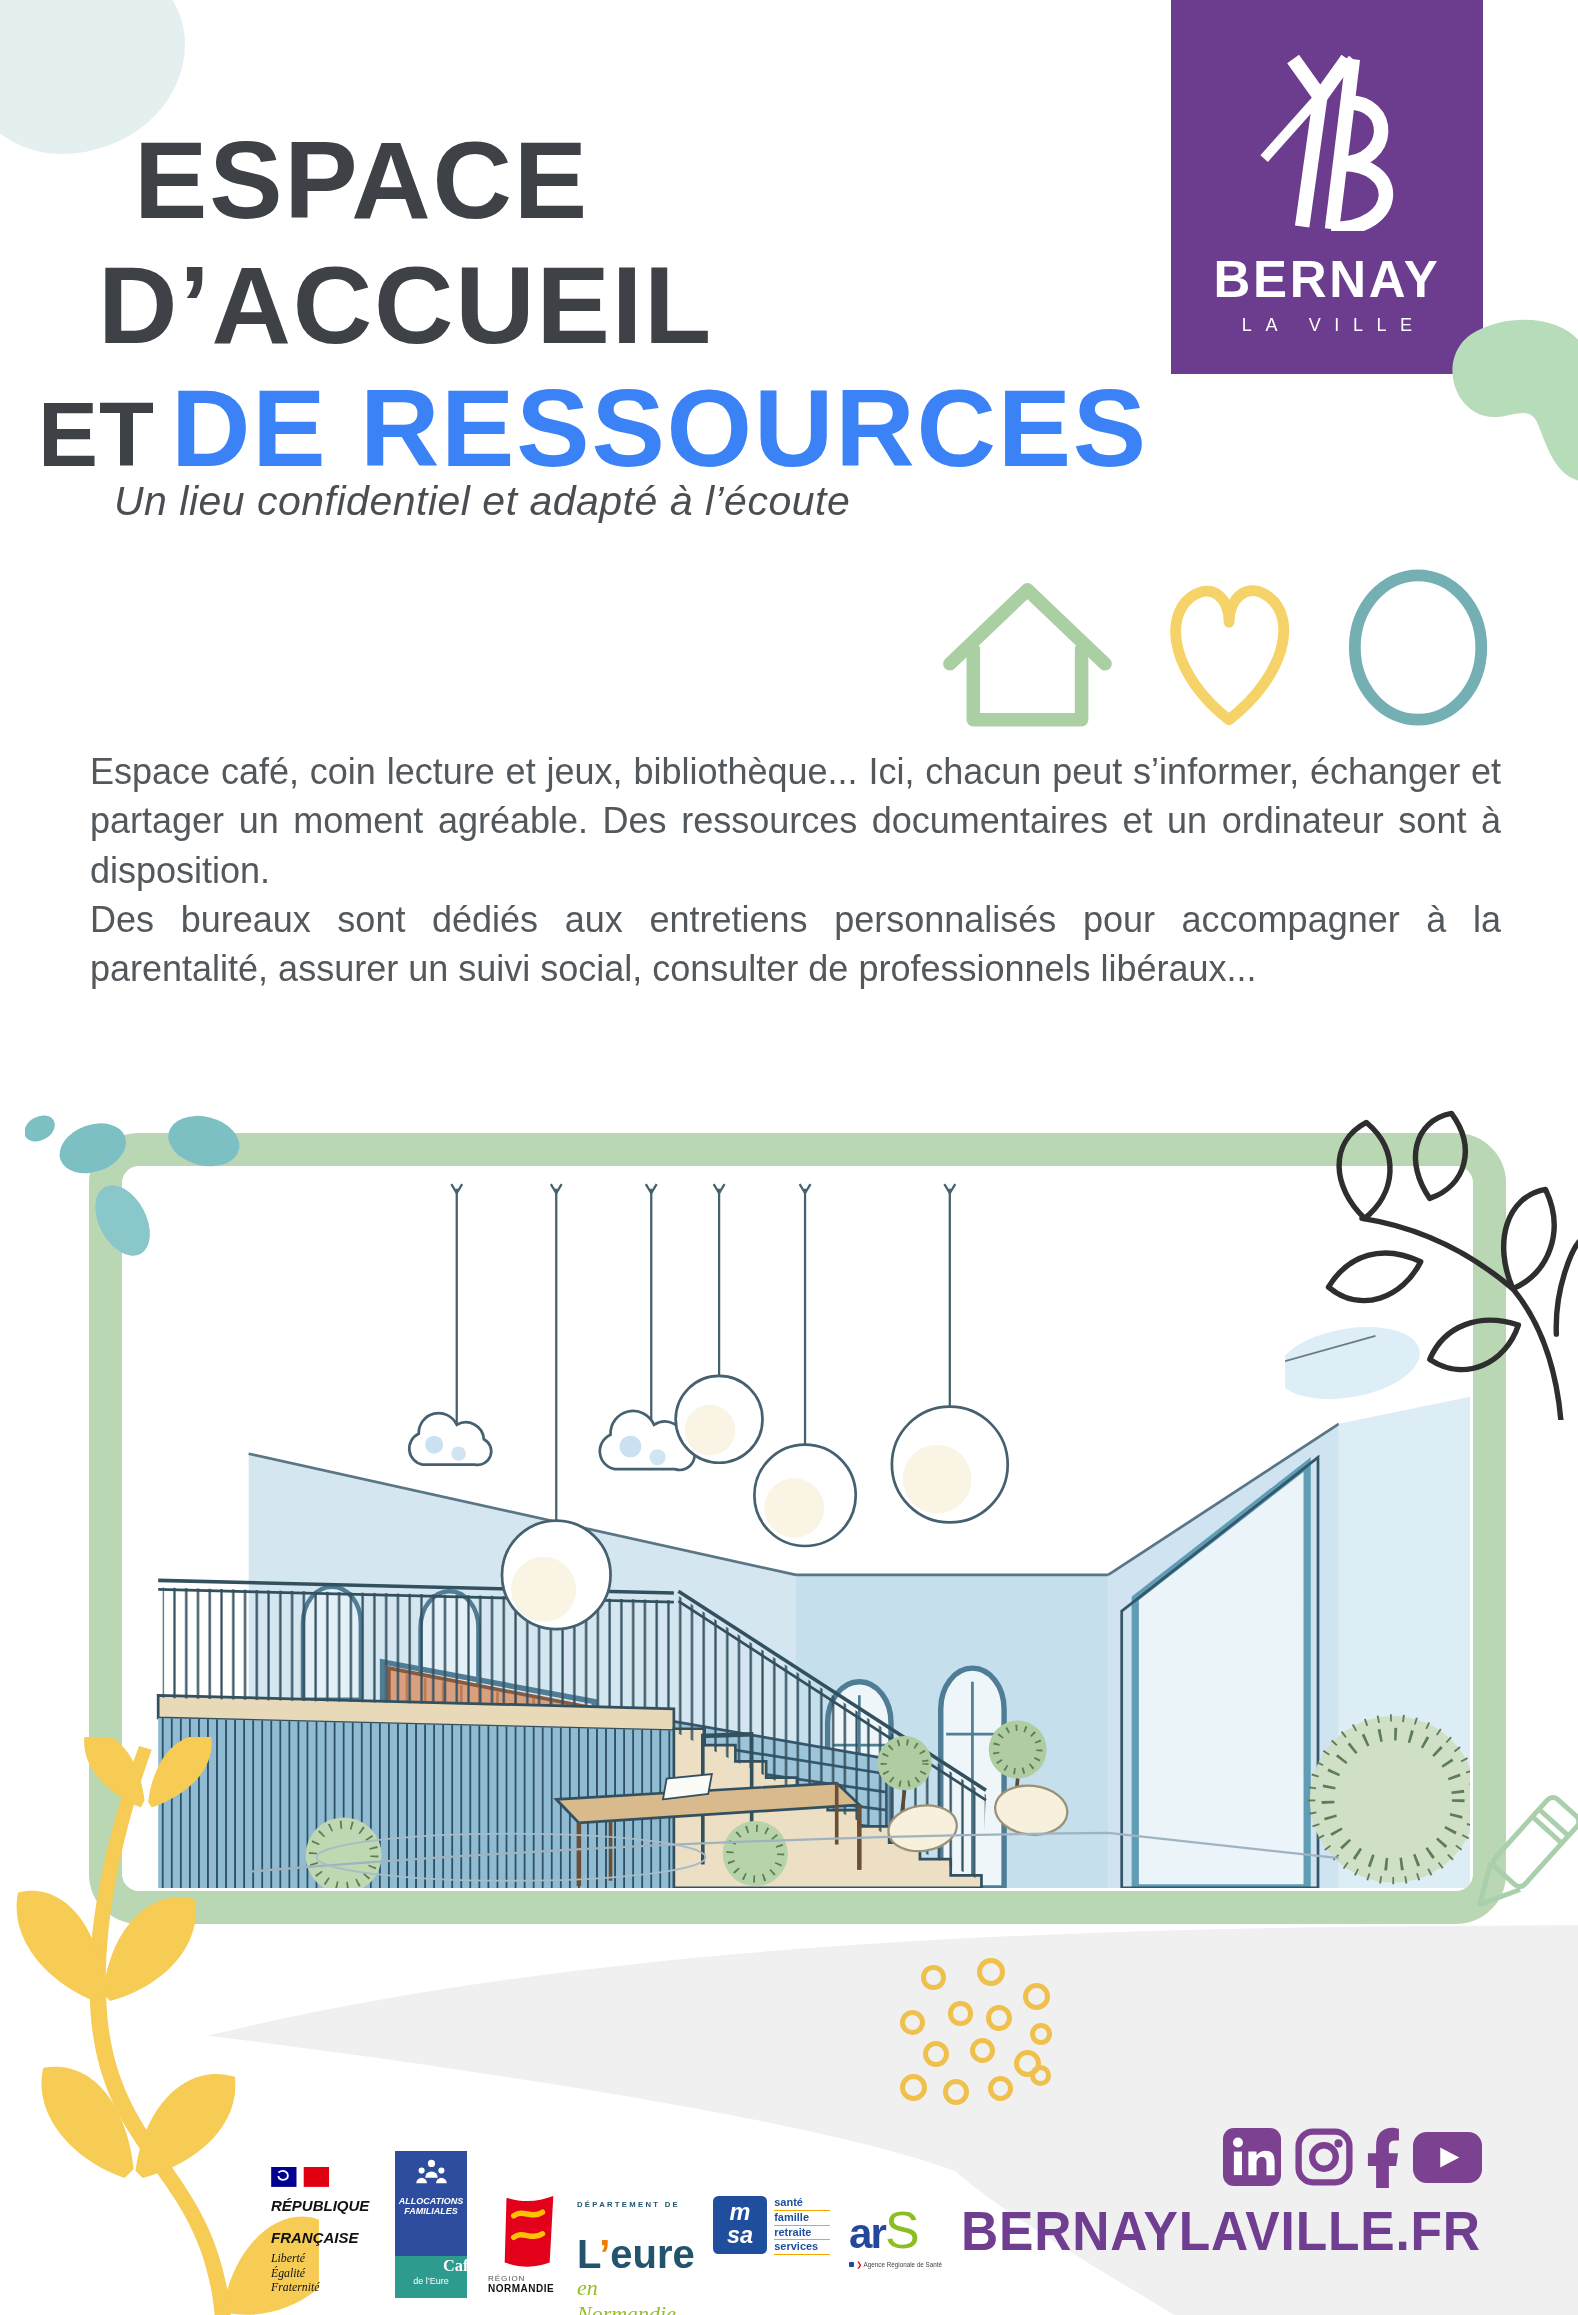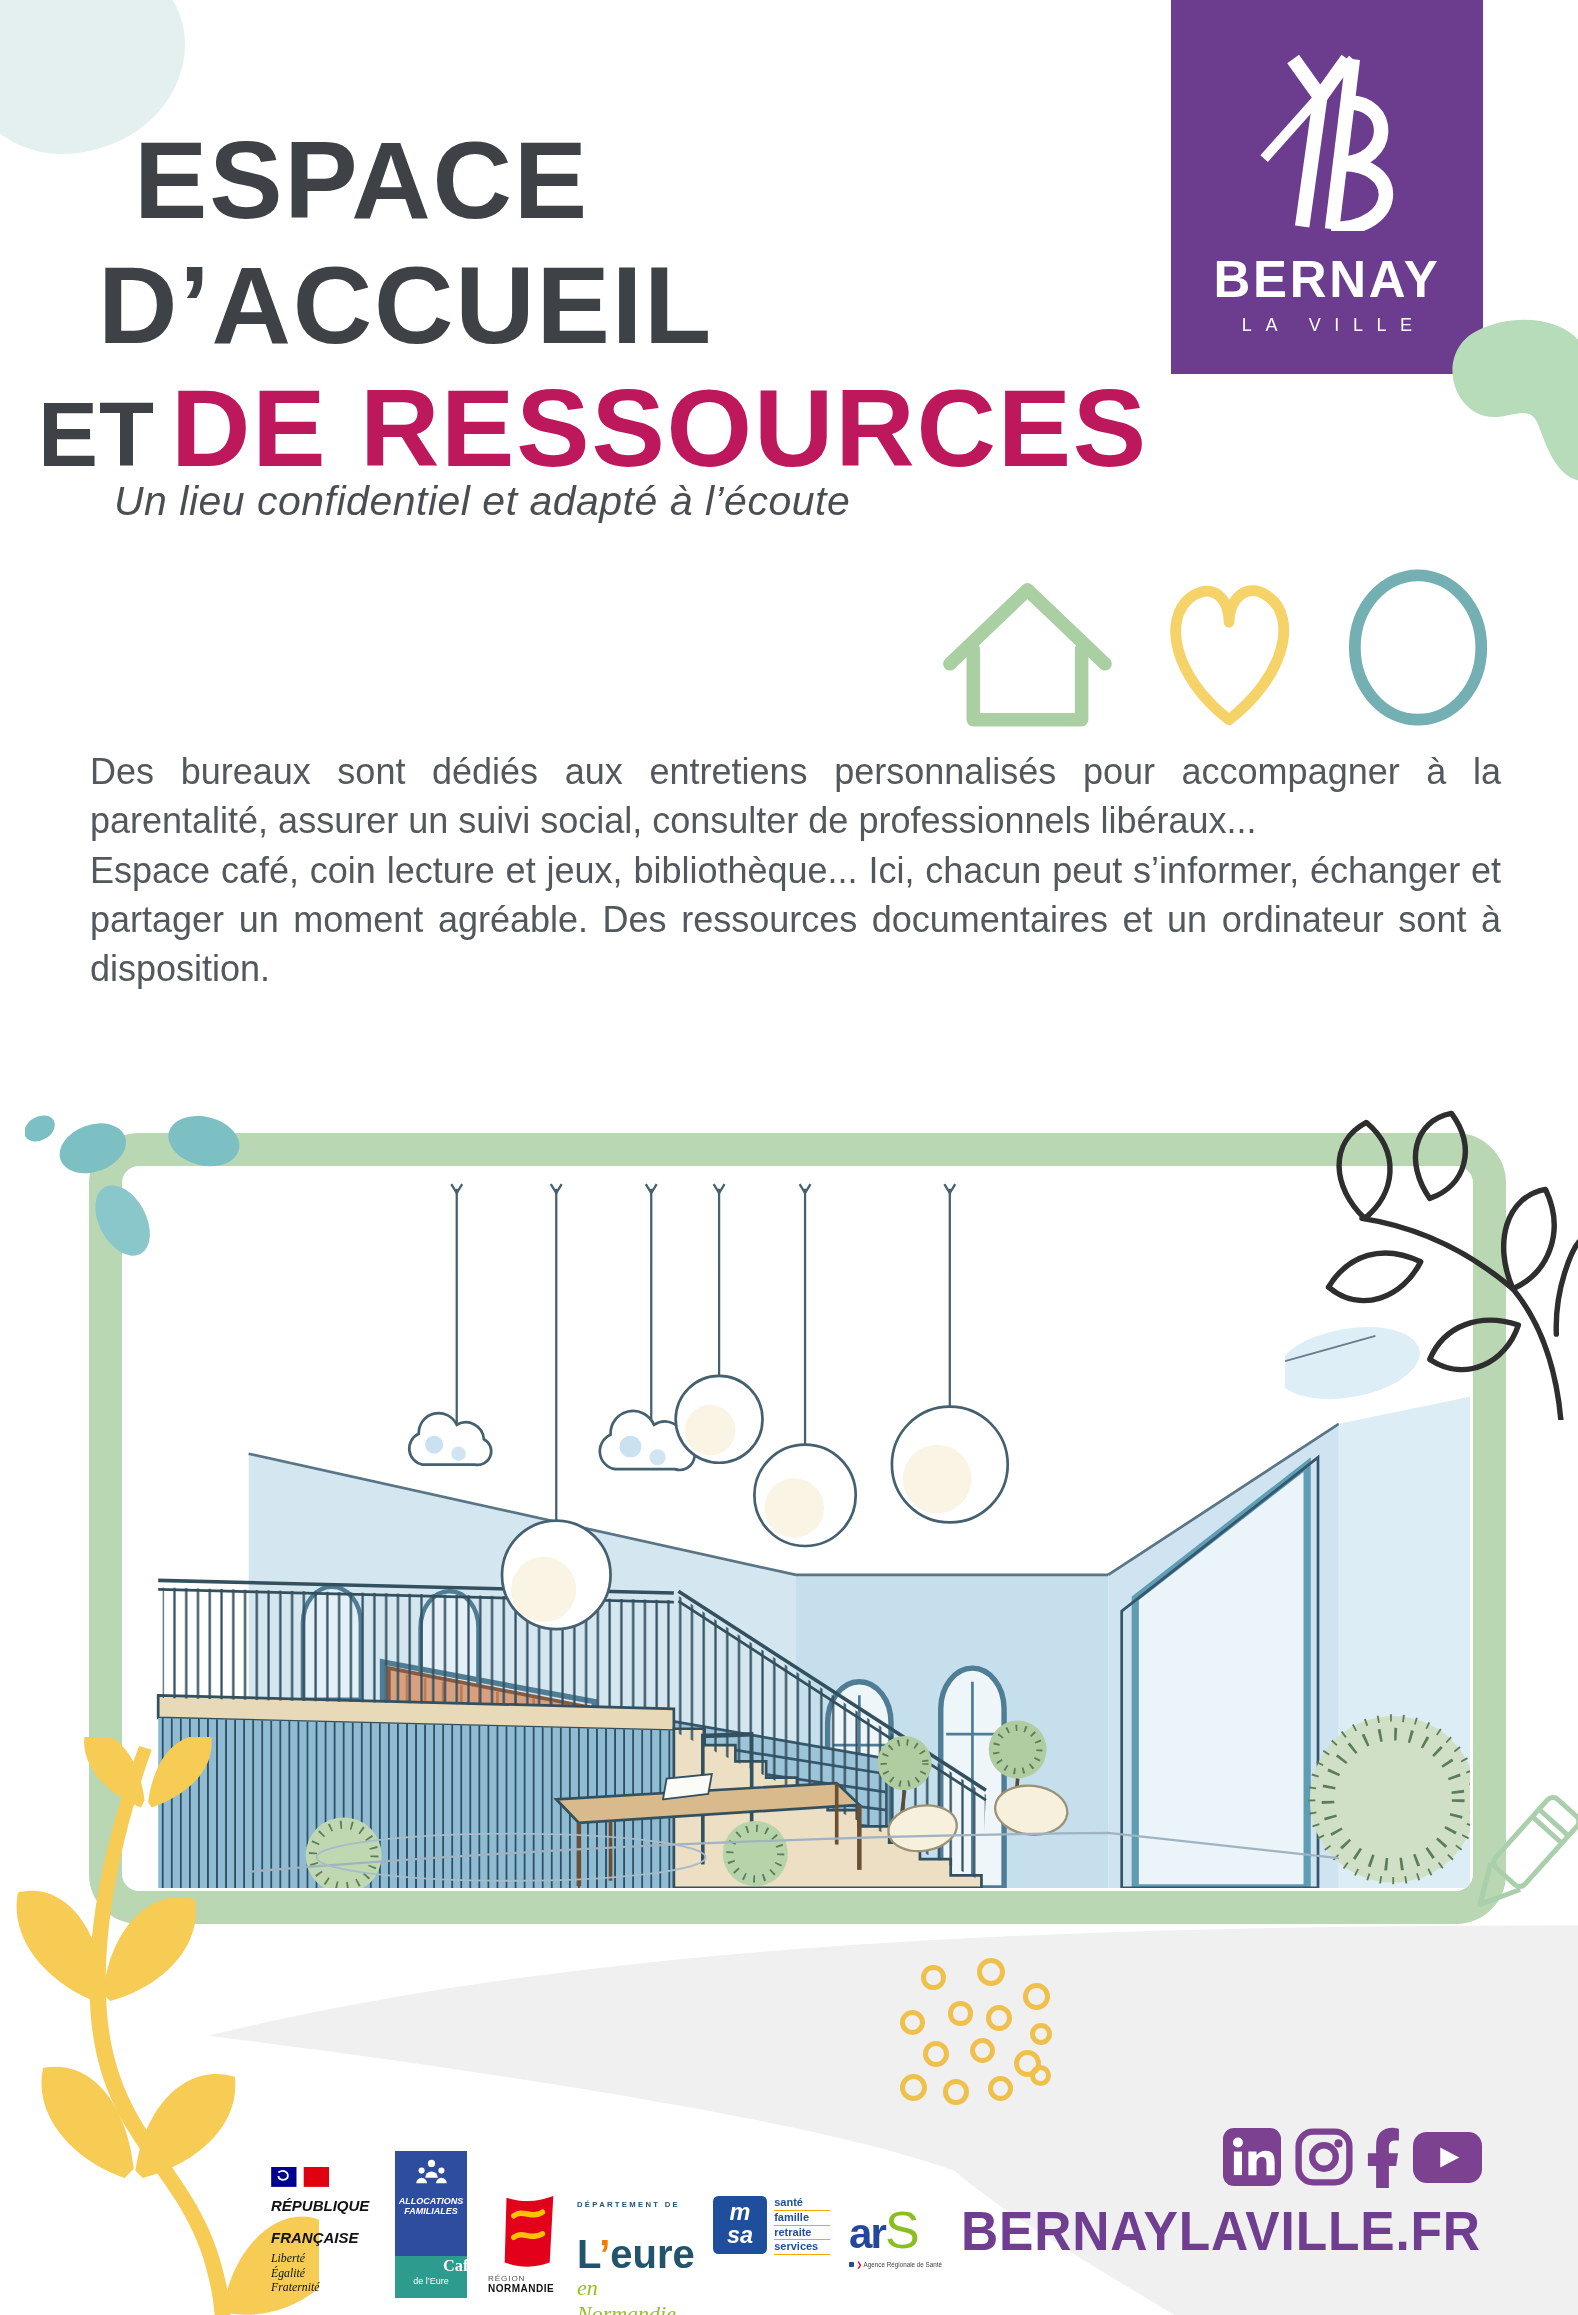--- a/index.html
+++ b/index.html
@@ -6,21 +6,21 @@
   body{width:1579px;height:2316px;position:relative;overflow:hidden;background:#ffffff;
        font-family:"Liberation Sans", sans-serif;}
   .abs{position:absolute;}
 
   
   .title{font-weight:700;color:#3E4145;line-height:1;letter-spacing:1.8px;}
   .t1{left:134px;top:125px;font-size:110px;}
   .t2{left:98px;top:250px;font-size:110px;}
   .t3{left:38px;top:373px;font-size:110px;}
   .t3 .et{font-size:90px;color:#3E4145;vertical-align:baseline;letter-spacing:0.9px;margin-right:16.3px;}
-  .t3 .yellow{color:#be185d;}
+  .t3 .yellow{color:#3b82f6;}
   .subtitle{left:114px;top:478px;font-size:41px;font-style:italic;color:#4A4E52;letter-spacing:0.5px;}
 
   .blob-topleft{left:-41px;top:-54px;width:226px;height:208px;background:#E4EFEF;
                 border-radius:48% 52% 55% 45% / 50% 47% 53% 50%;}
 
   
   .bernay{left:1171px;top:0;width:312px;height:374px;background:#6C3C8E;color:#fff;text-align:center;}
   .bernay-name{font-size:51px;font-weight:700;letter-spacing:2.7px;margin-top:16.3px;}
   .bernay-tag{font-size:18px;letter-spacing:13.6px;margin-top:5.4px;padding-left:13.6px;}
   .blob-mint{left:1422px;top:315px;width:167px;height:167px;}
@@ -111,22 +111,22 @@
   </svg>
   <svg width="167" height="154" viewBox="0 0 185 170">
     <path d="M92,160 C30,112 18,48 50,24 C74,7 92,26 92,52 C92,26 112,6 136,24 C168,48 154,112 92,160 Z" stroke="#F5D368" stroke-width="12" fill="none" stroke-linecap="round" stroke-linejoin="round"></path>
   </svg>
   <svg width="149" height="163" viewBox="0 0 165 180">
     <ellipse cx="82" cy="90" rx="70" ry="80" stroke="#74AFB4" stroke-width="13" fill="none"></ellipse>
   </svg>
 </div>
 
 <div class="abs paras">
+  <p>Espace café, coin lecture et jeux, bibliothèque... Ici, chacun peut s’informer, échanger et partager un moment agréable. Des ressources documentaires et un ordinateur sont à disposition.</p>
   <p>Des bureaux sont dédiés aux entretiens personnalisés pour accompagner à la parentalité, assurer un suivi social, consulter de professionnels libéraux...</p>
-  <p>Espace café, coin lecture et jeux, bibliothèque... Ici, chacun peut s’informer, échanger et partager un moment agréable. Des ressources documentaires et un ordinateur sont à disposition.</p>
 </div>
 
 <svg class="abs" style="left:0;top:1900px" width="1579" height="416" viewBox="0 0 1745 460">
   <path d="M230,150 C640,50 1150,28 1745,28 L1745,460 L1300,460 C1200,400 1100,340 1056,300 C950,260 700,210 230,150 Z" fill="#F0F0F1"></path>
 </svg>
 
 <div class="abs frame">
   <svg class="abs" style="left:0;top:0" width="1348" height="722" viewBox="0 0 1490 798">
     <defs>
       <pattern id="bal" width="13" height="10" patternUnits="userSpaceOnUse">

